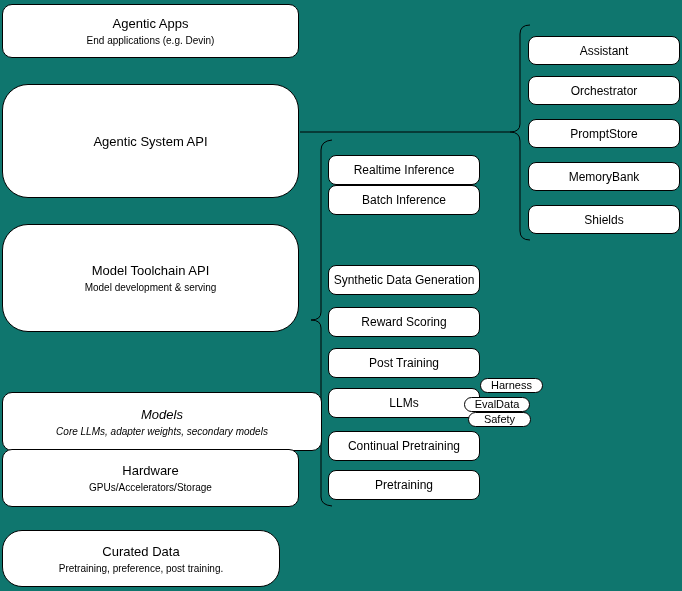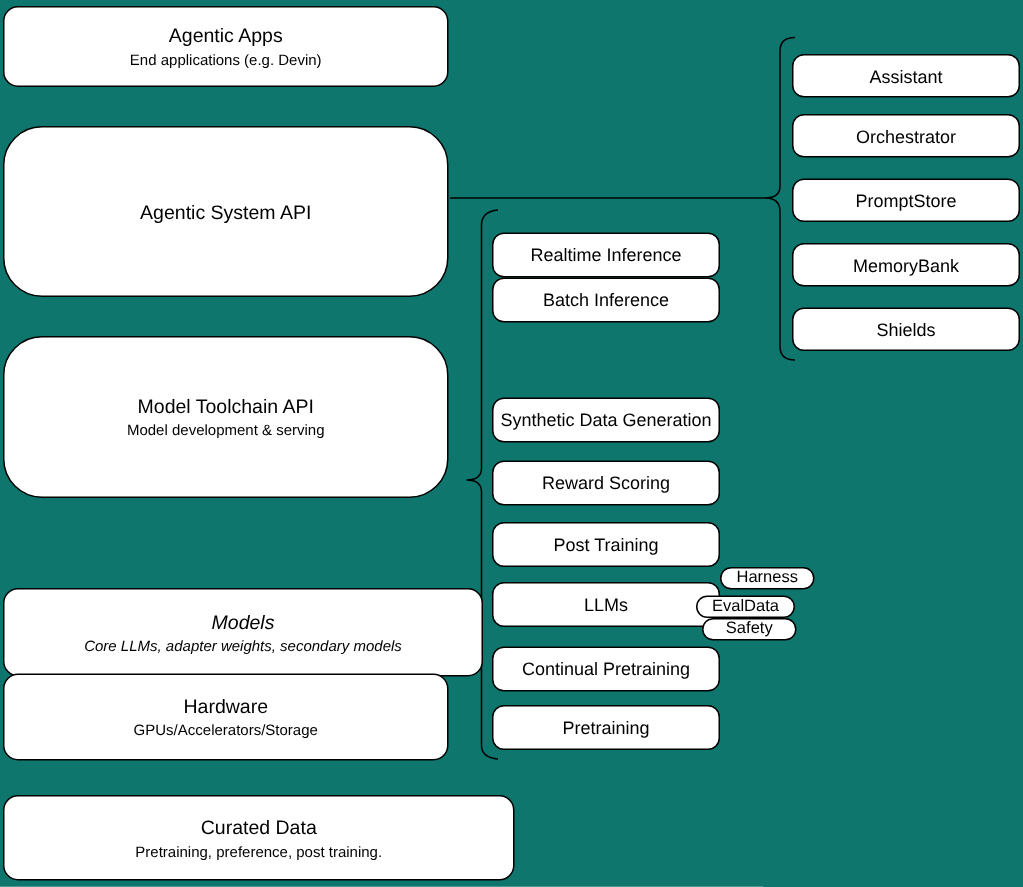--- a/index.html
+++ b/index.html
@@ -122,21 +122,21 @@
   <div class="node" style="left:2px; top:392px; width:320px; height:59px; border-radius:10px;font-style:italic;">
     <div class="node-title">Models</div>
     <div class="node-sub">Core LLMs, adapter weights, secondary models</div>
   </div>
 
   <div class="node" style="left:2px; top:449px; width:297px; height:58px; border-radius:10px;">
     <div class="node-title">Hardware</div>
     <div class="node-sub">GPUs/Accelerators/Storage</div>
   </div>
 
-  <div class="node" style="left:2px; top:530px; width:341px; height:57px; border-radius:10px;">
+  <div class="node" style="left:2px; top:530px; width:278px; height:57px; border-radius:20px;">
     <div class="node-title">Curated Data</div>
     <div class="node-sub">Pretraining, preference, post training.</div>
   </div>
 
   <div class="chip" style="top:142px;margin-top:13px;">Realtime Inference</div>
   <div class="chip" style="top:185px;">Batch Inference</div>
   <div class="chip" style="top:265px;">Synthetic Data Generation</div>
   <div class="chip" style="top:307px;">Reward Scoring</div>
   <div class="chip" style="top:348px;">Post Training</div>
   <div class="chip" style="top:388px;">LLMs</div>

